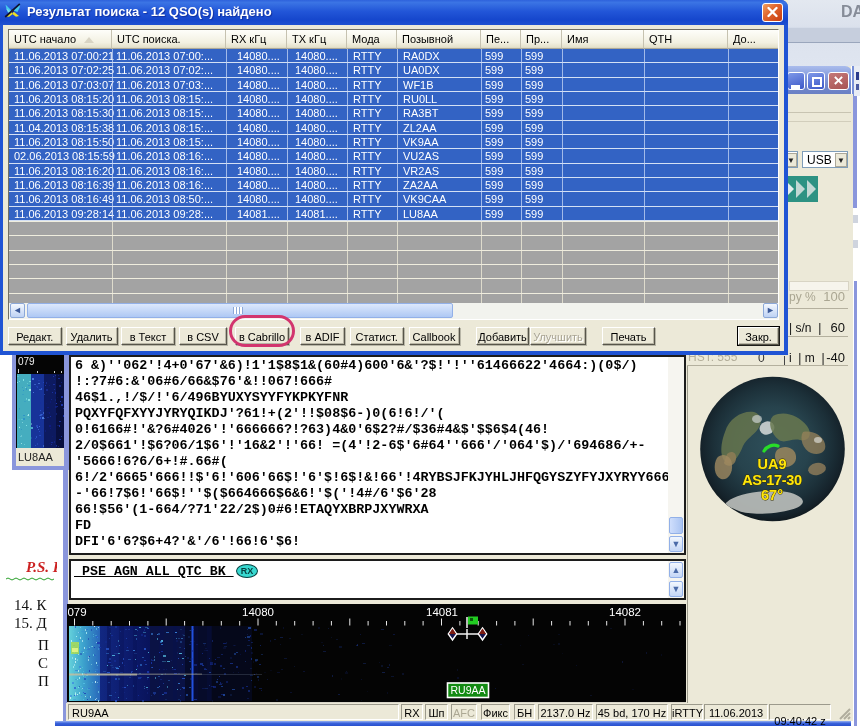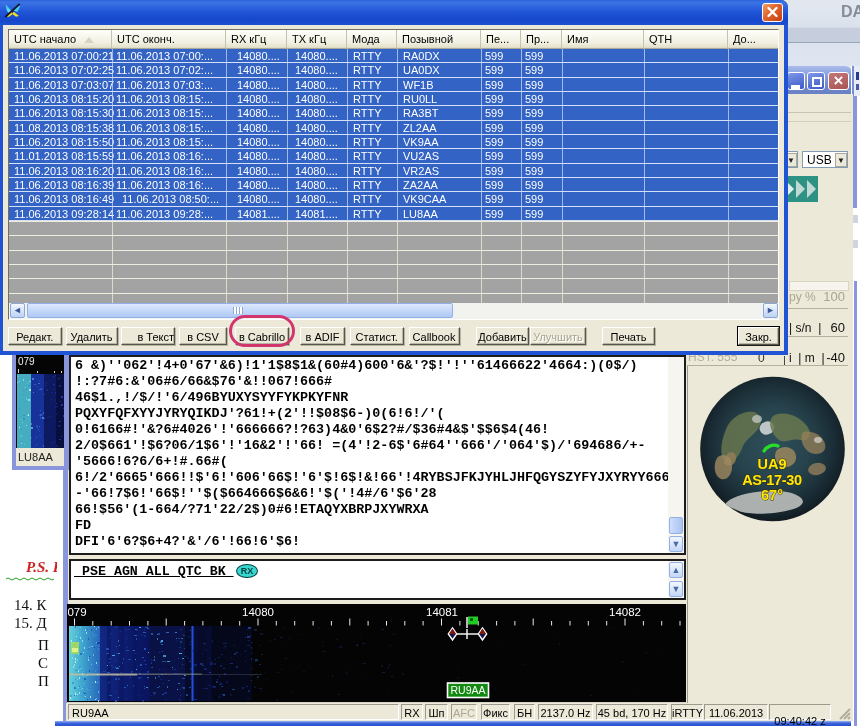--- a/index.html
+++ b/index.html
@@ -906,35 +906,36 @@
   <div class="abs" style="left:0;top:0;width:788px;height:25px;border-radius:0 7px 0 0;background:linear-gradient(180deg,#2e62dc 0%,#3b74e4 10%,#2256d8 45%,#1546cc 80%,#1e50d0 100%);"></div>
   <svg class="abs" style="left:4px;top:3px;" width="17" height="15" viewBox="0 0 17 15">
     <path d="M1.5 1.5 L7.5 7.5 L4 9.5 L2.5 6 Z" fill="#45ccec"></path>
     <path d="M15.5 0.5 L9 7.2 L13.5 9 L15.8 4 Z" fill="#45ccec"></path>
     <path d="M2.2 5.5 L7 8.5 L4.5 10 Z" fill="#7ae0f0"></path>
     <path d="M1.5 13.5 L7.6 8.4 L8.8 11 L5 13.8 Z" fill="#f0e020"></path>
     <path d="M15 13 L9.4 8.6 L8.6 11.2 L12 13.8 Z" fill="#f0e020"></path>
     <path d="M1.2 14 L15.8 0.8" stroke="#101030" stroke-width="1.7" fill="none"></path>
     <circle cx="8.5" cy="8" r="1.4" fill="#202040"></circle>
   </svg>
+  <div class="abs" style="left:27px;top:4px;font-size:13px;font-weight:bold;color:#fff;text-shadow:1px 1px 1px #1030a0;">Результат поиска - 12 QSO(s) найдено</div>
   <div class="abs" style="left:762px;top:3px;width:21px;height:19px;border-radius:3px;border:1px solid #fff;background:linear-gradient(135deg,#f0a060 0%,#e06830 40%,#c83c10 100%);">
     <svg width="19" height="17" viewBox="0 0 19 17">
         <g stroke="#fff" stroke-width="2.4" stroke-linecap="round">
           <path d="M5.5 4 L13.5 12"></path>
           <path d="M13.5 4 L5.5 12"></path>
         </g>
       </svg>
   </div>
 
   <div class="abs" style="left:3px;top:25px;width:781px;height:326px;background:#ece9d8;"></div>
 
   <div class="abs" style="left:8px;top:29px;width:771px;height:291px;background:#a3a3a3;border:1px solid;border-color:#716f64 #fff #fff #716f64;overflow:hidden;font-size:11px;" id="table">
 
     <div class="abs hdr" style="left:0;top:0;width:103px;">UTC начало</div>
-    <div class="abs hdr" style="left:103px;top:0;width:114px;">UTC оконч.</div>
+    <div class="abs hdr" style="left:103px;top:0;width:114px;">UTC поиска.</div>
     <div class="abs hdr" style="left:217px;top:0;width:61px;">RX кГц</div>
     <div class="abs hdr" style="left:278px;top:0;width:60px;">TX кГц</div>
     <div class="abs hdr" style="left:338px;top:0;width:50px;">Мода</div>
     <div class="abs hdr" style="left:388px;top:0;width:84px;">Позывной</div>
     <div class="abs hdr" style="left:472px;top:0;width:40px;">Пе...</div>
     <div class="abs hdr" style="left:512px;top:0;width:41px;">Пр...</div>
     <div class="abs hdr" style="left:553px;top:0;width:82px;">Имя</div>
     <div class="abs hdr" style="left:635px;top:0;width:84px;">QTH</div>
     <div class="abs hdr" style="left:719px;top:0;width:51px;">До...</div>
     <div class="abs" style="left:75px;top:7px;width:0;height:0;border-left:5px solid transparent;border-right:5px solid transparent;border-bottom:6px solid #d8d4c4;"></div>
@@ -984,41 +985,41 @@
           <div style="left:5px;text-align:center;">11.06.2013 08:15:30</div>
           <div style="left:107px;">11.06.2013 08:15:...</div>
           <div style="left:228px;">14080....</div>
           <div style="left:286px;">14080....</div>
           <div style="left:344px;">RTTY</div>
           <div style="left:394px;">RA3BT</div>
           <div style="left:476px;">599</div>
           <div style="left:516px;">599</div>
         </div>
 <div class="row" style="top:71.65px;">
-          <div style="left:5px;">11.08.2013 08:15:38</div>
+          <div style="left:5px;">11.04.2013 08:15:38</div>
           <div style="left:107px;">11.06.2013 08:15:...</div>
           <div style="left:228px;">14080....</div>
           <div style="left:286px;">14080....</div>
           <div style="left:344px;">RTTY</div>
           <div style="left:394px;">ZL2AA</div>
           <div style="left:476px;">599</div>
           <div style="left:516px;">599</div>
         </div>
 <div class="row" style="top:85.98px;">
           <div style="left:5px;">11.06.2013 08:15:50</div>
           <div style="left:107px;">11.06.2013 08:15:...</div>
           <div style="left:228px;">14080....</div>
           <div style="left:286px;">14080....</div>
           <div style="left:344px;">RTTY</div>
           <div style="left:394px;">VK9AA</div>
           <div style="left:476px;">599</div>
           <div style="left:516px;">599</div>
         </div>
 <div class="row" style="top:100.31px;">
-          <div style="left:5px;">11.01.2013 08:15:59</div>
+          <div style="left:5px;">02.06.2013 08:15:59</div>
           <div style="left:107px;">11.06.2013 08:16:...</div>
           <div style="left:228px;">14080....</div>
           <div style="left:286px;">14080....</div>
           <div style="left:344px;">RTTY</div>
           <div style="left:394px;">VU2AS</div>
           <div style="left:476px;">599</div>
           <div style="left:516px;">599</div>
         </div>
 <div class="row" style="top:114.64px;padding-left:48px;">
           <div style="left:5px;">11.06.2013 08:16:20</div>
@@ -1035,21 +1036,21 @@
           <div style="left:107px;">11.06.2013 08:16:...</div>
           <div style="left:228px;">14080....</div>
           <div style="left:286px;">14080....</div>
           <div style="left:344px;">RTTY</div>
           <div style="left:394px;">ZA2AA</div>
           <div style="left:476px;">599</div>
           <div style="left:516px;">599</div>
         </div>
 <div class="row" style="top:143.3px;">
           <div style="left:5px;">11.06.2013 08:16:49</div>
-          <div style="left:113px;">11.06.2013 08:50:...</div>
+          <div style="left:107px;">11.06.2013 08:50:...</div>
           <div style="left:228px;">14080....</div>
           <div style="left:286px;">14080....</div>
           <div style="left:344px;">RTTY</div>
           <div style="left:394px;">VK9CAA</div>
           <div style="left:476px;">599</div>
           <div style="left:516px;">599</div>
         </div>
 <div class="row" style="top:157.63px;">
           <div style="left:5px;">11.06.2013 09:28:14</div>
           <div style="left:107px;">11.06.2013 09:28:...</div>
@@ -1096,21 +1097,21 @@
       <div class="abs" style="left:1px;top:0px;width:15px;height:15px;background:linear-gradient(180deg,#f4f8fe,#bed2f4);border:1px solid #8ca8d8;border-radius:2px;color:#3b5998;font-size:9px;font-weight:bold;text-align:center;line-height:13px;">◄</div>
       <div class="abs" style="left:18px;top:0px;width:426px;height:15px;background:linear-gradient(180deg,#dce8fc,#aec8f4);border:1px solid #92b0e8;border-radius:2px;"></div>
       <div class="abs" style="left:224px;top:4px;width:10px;height:7px;background:repeating-linear-gradient(90deg,#8ca8d8 0,#8ca8d8 1px,#fff 1px,#fff 3px);"></div>
       <div class="abs" style="left:754px;top:0px;width:15px;height:15px;background:linear-gradient(180deg,#f4f8fe,#bed2f4);border:1px solid #8ca8d8;border-radius:2px;color:#3b5998;font-size:9px;font-weight:bold;text-align:center;line-height:13px;">►</div>
     </div>
   </div>
 
   <div class="abs" style="left:0;top:0;width:788px;height:0;">
 <div class="btn" style="left:8px;top:327px;width:53.5px;">Редакт.</div>
 <div class="btn" style="left:65.5px;top:327px;width:52px;">Удалить</div>
-<div class="btn" style="left:121px;top:327px;width:54px;text-align:right;">в Текст</div>
+<div class="btn" style="left:121px;top:327px;width:54px;">в Текст</div>
 <div class="btn" style="left:179px;top:327px;width:48px;">в CSV</div>
 <div class="btn" style="left:235px;top:327px;width:54px;">в Cabrillo</div>
 <div class="btn" style="left:300px;top:327px;width:45px;">в ADIF</div>
 <div class="btn" style="left:350px;top:327px;width:53.5px;">Статист.</div>
 <div class="btn" style="left:408.5px;top:327px;width:51px;">Callbook</div>
 <div class="btn" style="left:476px;top:327px;width:53px;">Добавить</div>
 <div class="btn dis" style="left:530px;top:327px;width:56px;">Улучшить</div>
 <div class="btn" style="left:602px;top:327px;width:53px;">Печать</div>
 <div class="abs" style="left:737px;top:326px;width:43px;height:19.5px;border:1px solid #000;background:#ece9d8;">
         <div class="btn" style="left:0;top:0;width:41px;height:17.5px;">Закр.</div>

